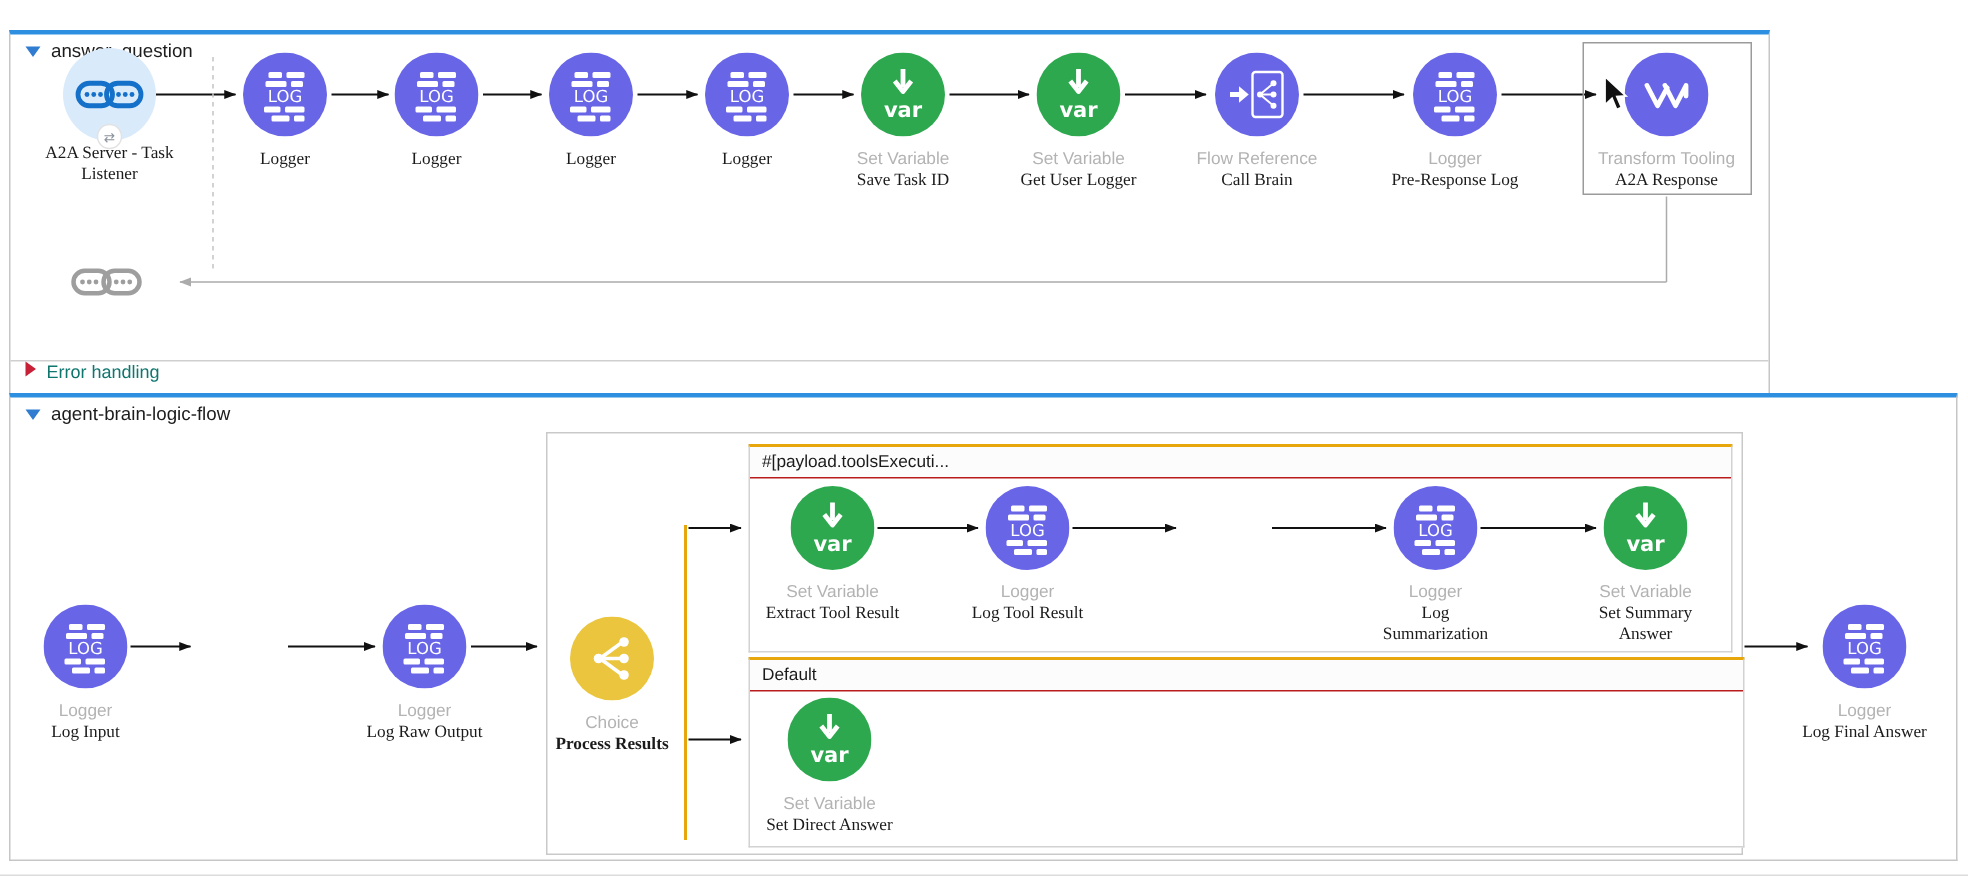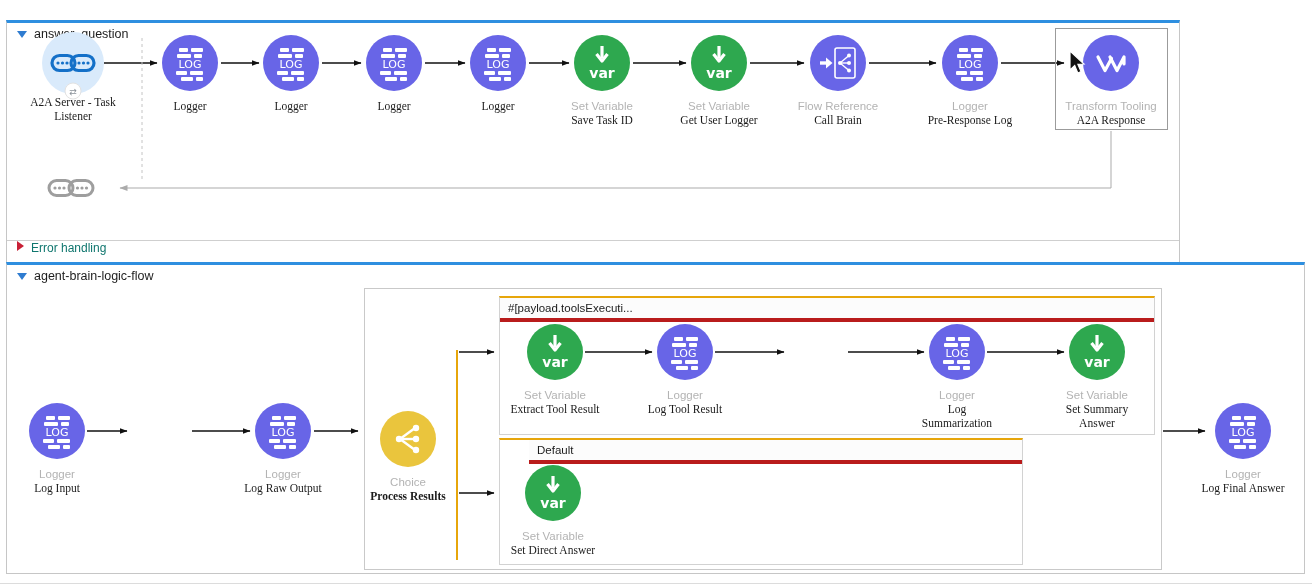--- a/index.html
+++ b/index.html
@@ -4,21 +4,21 @@
 <style>
   html,body{margin:0;padding:0;background:#fff;font-family:"Liberation Sans",sans-serif;}
   #canvas{position:relative;width:1312px;height:588px;background:#fff;overflow:hidden;}
   .flow-box{position:absolute;background:#fff;border:1px solid #c6c6c6;border-top:3px solid #2e8fe0;box-sizing:border-box;}
   .flow-title{position:absolute;top:4px;left:10px;display:flex;align-items:center;gap:7px;font-size:12.5px;color:#1c1c1c;}
   .tri-down{width:0;height:0;border-left:5px solid transparent;border-right:5px solid transparent;border-top:7px solid #2f7cd0;}
   .tri-right{width:0;height:0;border-top:5px solid transparent;border-bottom:5px solid transparent;border-left:7px solid #c82036;}
   .error-row{position:absolute;left:0;right:0;bottom:0;height:21px;border-top:1px solid #cfcfcf;display:flex;gap:7px;padding-left:10px;font-size:12px;color:#0f766e;}
   .scope{position:absolute;border:1px solid #c9c9c9;background:#fff;box-sizing:border-box;}
   .branch{position:absolute;border:1px solid #d2d2d2;border-top:2px solid #e7a60b;background:#fff;box-sizing:border-box;}
-  .branch-head{height:20px;line-height:20px;padding-left:8px;font-size:11.5px;color:#1b1b1b;border-bottom:4px solid #b91c1c;background:#fcfcfc;white-space:nowrap;overflow:hidden;}
+  .branch-head{height:20px;line-height:20px;padding-left:8px;font-size:11.5px;color:#1b1b1b;border-bottom:1px solid #b91c1c;background:#fcfcfc;white-space:nowrap;overflow:hidden;}
   .node{position:absolute;width:120px;text-align:center;}
   .node svg{display:block;margin:0 auto;}
   .tlabel{margin-top:8px;font-size:11.5px;line-height:14px;color:#b3b3b3;}
   .nlabel{font-size:11.5px;line-height:14px;color:#1b1b1b;white-space:pre-line;font-family:Liberation Serif, serif;}
   .nlabel.only{margin-top:8px;}
   .nlabel.bold{font-weight:bold;}
   .a2a-label{margin-top:-5px;}
   #connectors{position:absolute;left:0;top:0;pointer-events:none;}
   .sel-box{position:absolute;border:1px solid #9b9b9b;background:transparent;box-sizing:border-box;}
   .bottom-line{position:absolute;left:0;top:583px;width:1312px;height:1px;background:#dcdcdc;}
@@ -43,21 +43,21 @@
     <div class="flow-title">
       <span class="tri-down"></span>
       <span>agent-brain-logic-flow</span>
     </div>
   </div>
 
   <div class="scope" style="left:364px;top:288px;width:798px;height:282px;"></div>
   <div class="branch" style="left:499px;top:296px;width:656px;height:139px;">
     <div class="branch-head">#[payload.toolsExecuti...</div>
   </div>
-  <div class="branch" style="left:499px;top:438px;width:524px;height:127px;padding-left:29px;">
+  <div class="branch" style="left:499px;top:438px;width:664px;height:127px;">
     <div class="branch-head">Default</div>
   </div>
 
   <svg id="connectors" width="1312" height="588">
     <defs>
       <marker id="ah" markerWidth="10" markerHeight="8" refX="7.5" refY="3" orient="auto" markerUnits="userSpaceOnUse">
         <path d="M0,0 L8,3 L0,6 Z" fill="#111"></path>
       </marker>
       <marker id="ahg" markerWidth="10" markerHeight="8" refX="7.5" refY="3" orient="auto" markerUnits="userSpaceOnUse">
         <path d="M0,0 L8,3 L0,6 Z" fill="#ababab"></path>

